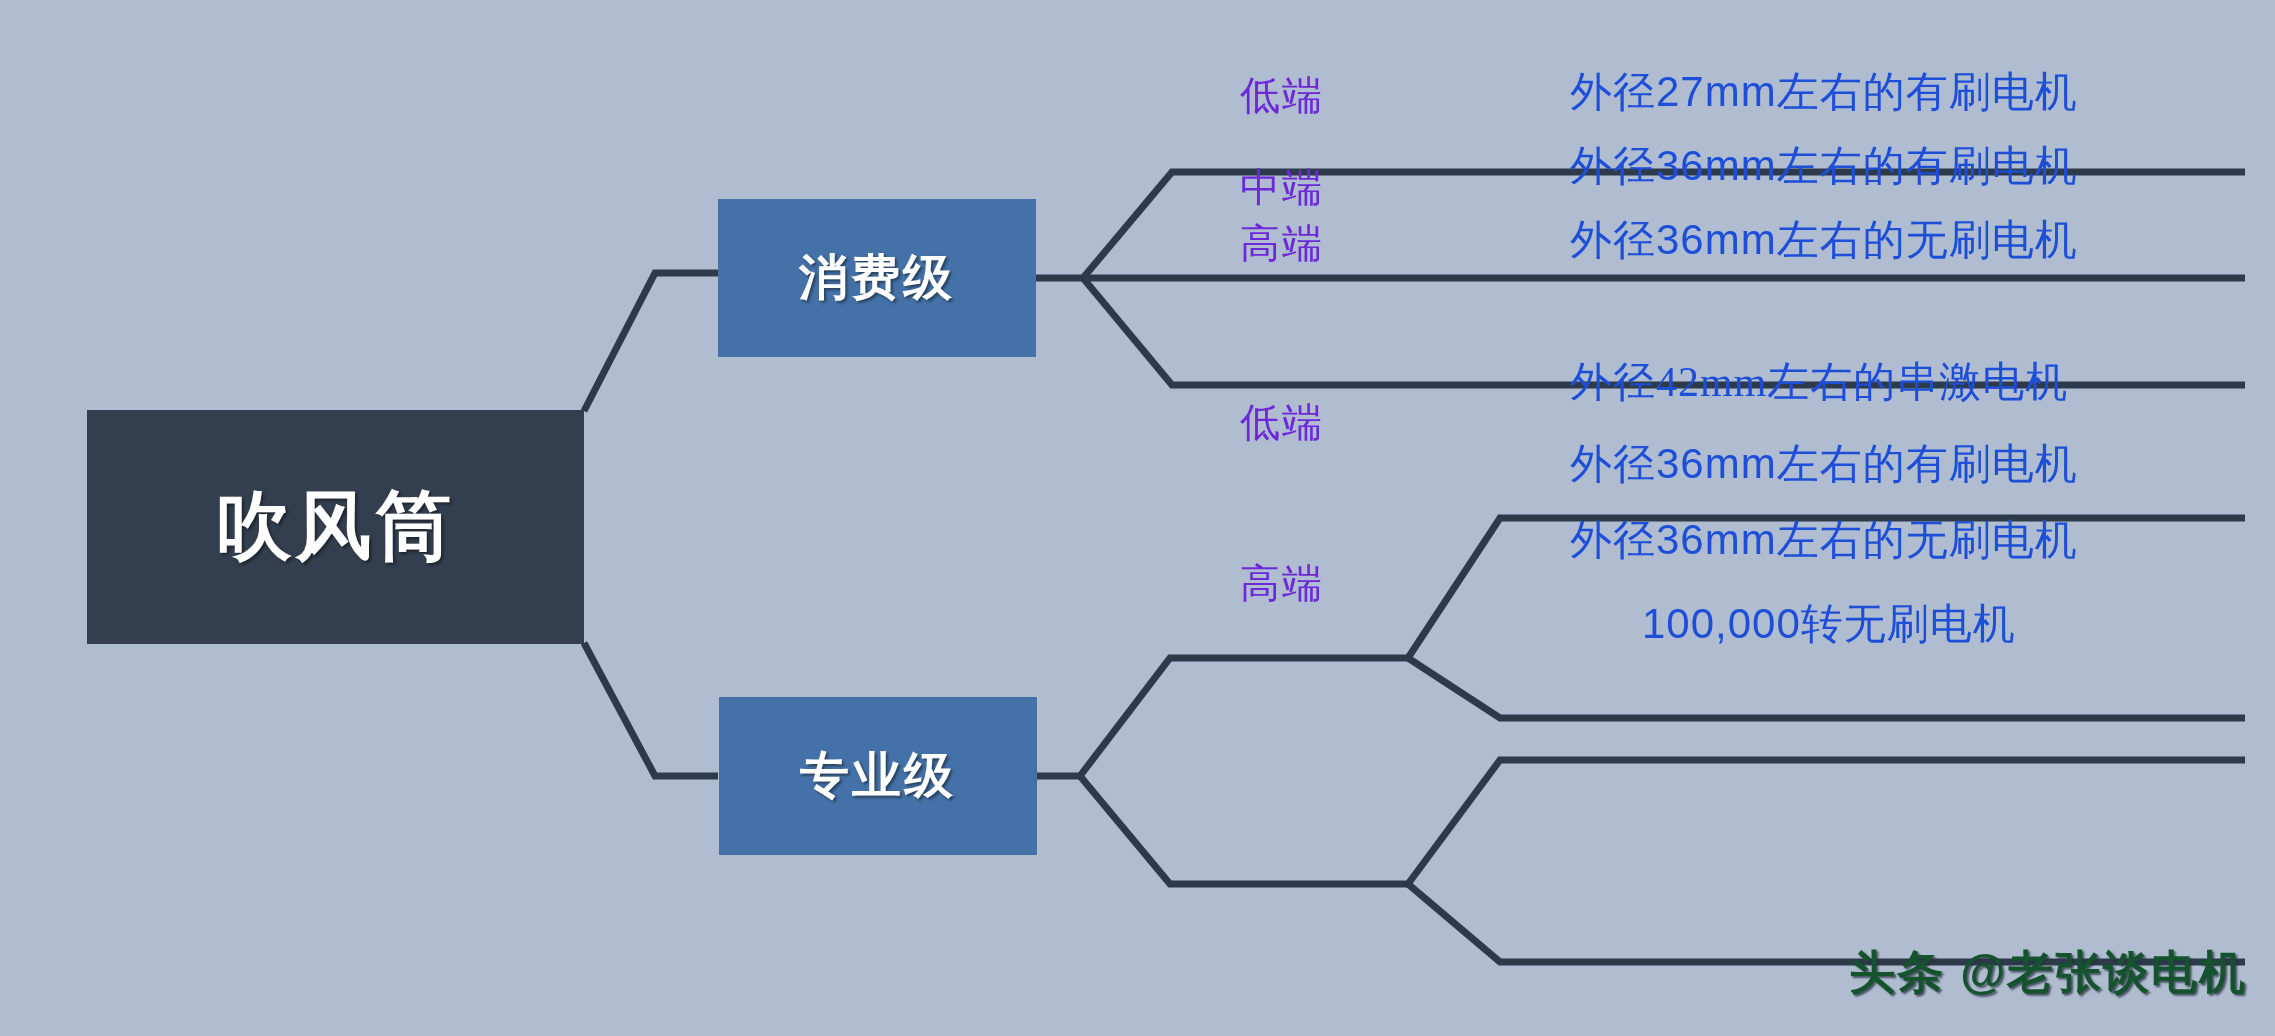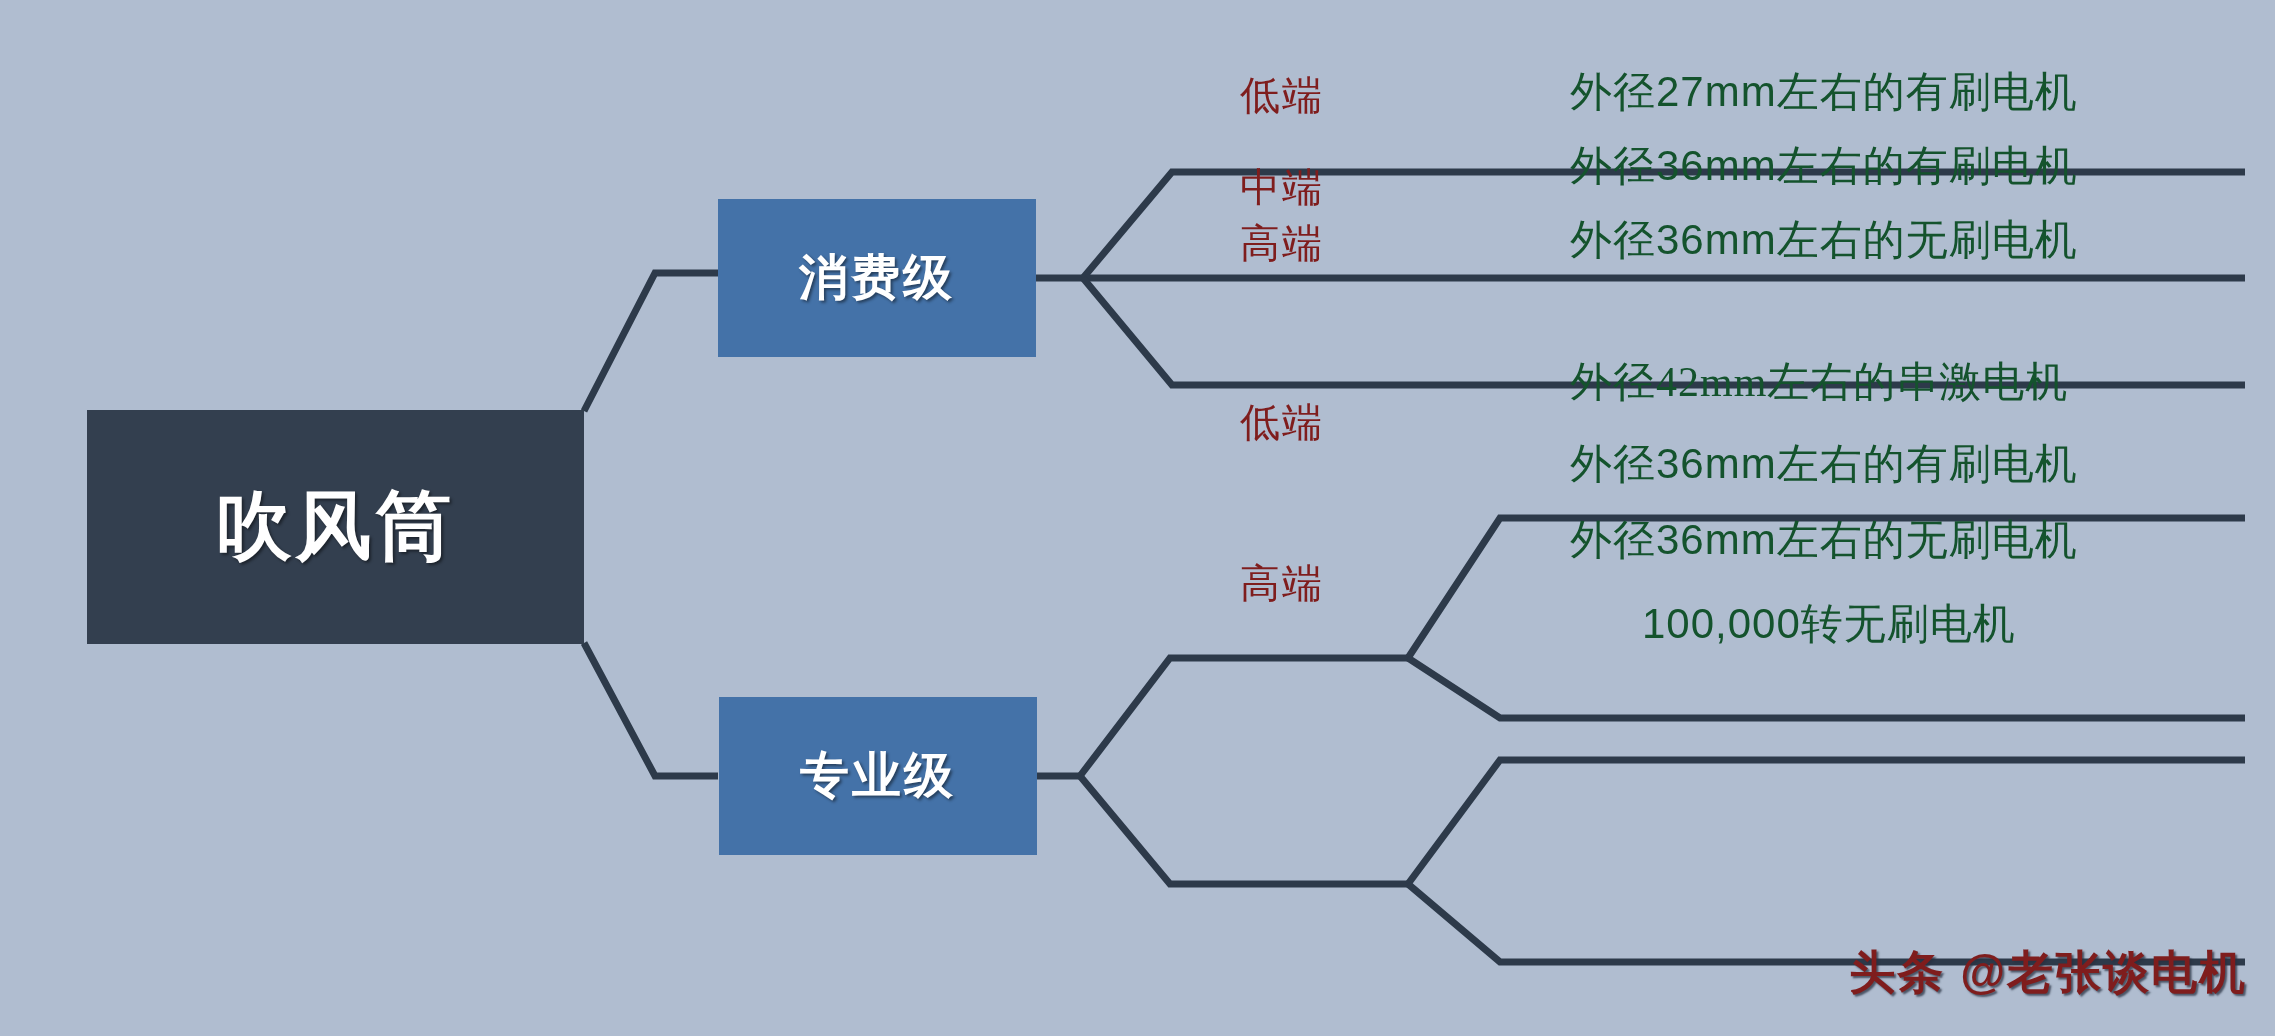--- a/index.html
+++ b/index.html
@@ -52,37 +52,37 @@
     font-size: 49px;
     font-weight: bold;
     letter-spacing: 3px;
     text-shadow: 2px 2px 3px rgba(0,0,0,0.45);
   }
   .node-branch-1 { left: 718px; top: 199px; }
   .node-branch-2 { left: 719px; top: 697px; }
 
   .sublabel {
     position: absolute;
-    color: #7f1d1d;
+    color: #6d28d9;
     font-size: 40px;
     letter-spacing: 2px;
     white-space: nowrap;
   }
   .leaf {
     position: absolute;
-    color: #14532d;
+    color: #1d4ed8;
     font-size: 42px;
     letter-spacing: 1px;
     white-space: nowrap;
   }
   .watermark {
     position: absolute;
     right: 28px;
     top: 942px;
-    color: #7f1d1d;
+    color: #14532d;
     font-size: 46px;
     font-weight: bold;
     letter-spacing: 2px;
     white-space: nowrap;
     text-shadow: 2px 2px 2px rgba(40,50,65,0.75);
   }
 </style>
 </head>
 <body>
 

